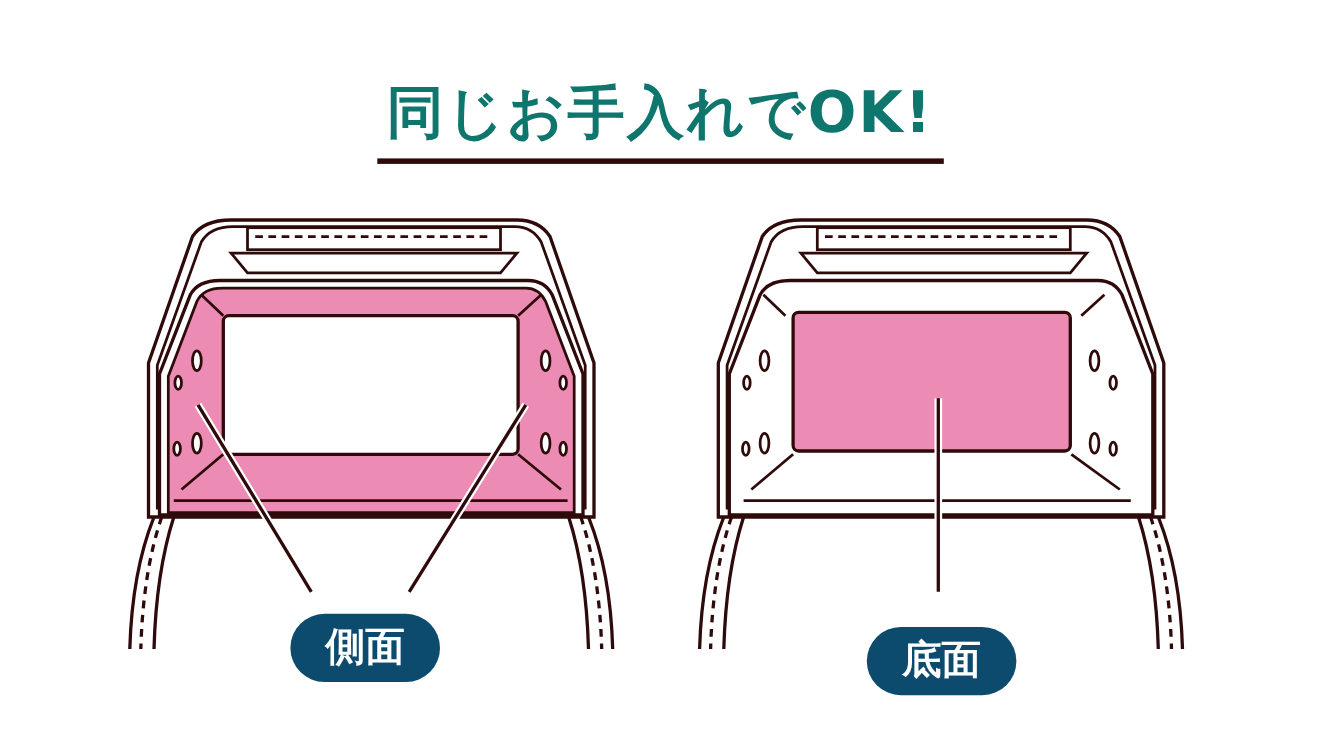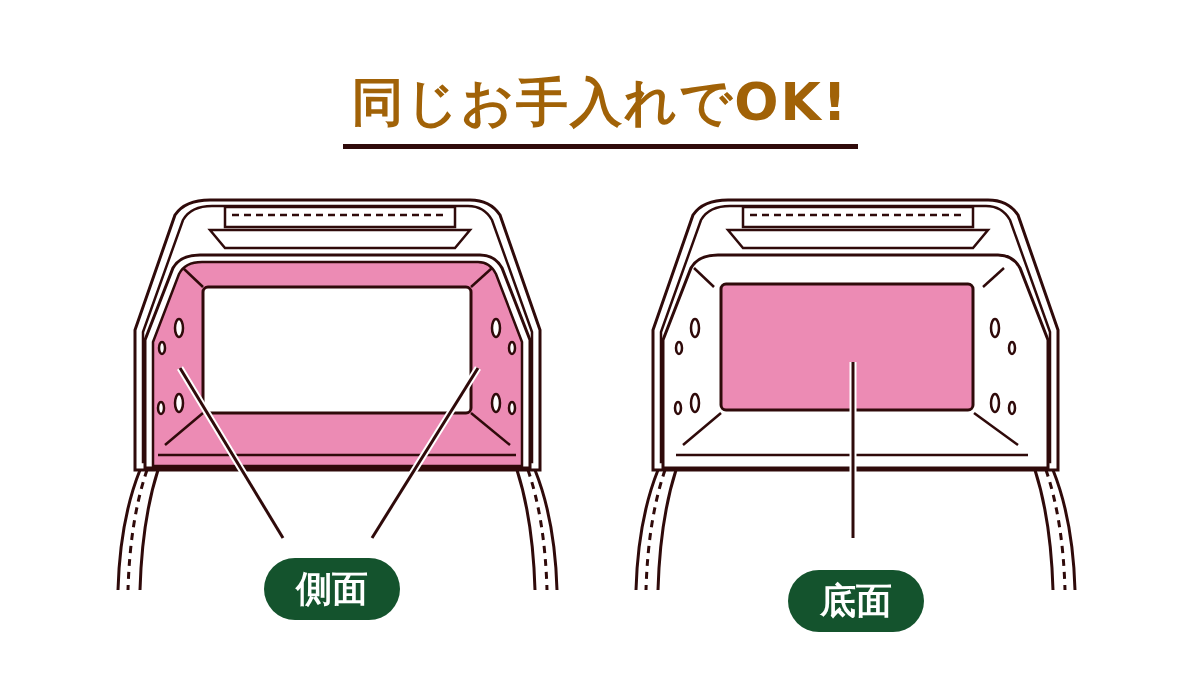--- a/index.html
+++ b/index.html
@@ -1,20 +1,20 @@
 <!DOCTYPE html>
 <html><head>
 <meta charset="utf-8">
 <style>
   html,body{margin:0;padding:0;background:#ffffff;}
   body{width:1200px;height:675px;position:relative;overflow:hidden;font-family:"DejaVu Sans","Liberation Sans",sans-serif;}
-  .title{position:absolute;left:0;top:68px;width:1200px;text-align:center;font-size:52px;font-weight:bold;color:#a16207;letter-spacing:2px;}
+  .title{position:absolute;left:0;top:68px;width:1200px;text-align:center;font-size:52px;font-weight:bold;color:#0f766e;letter-spacing:2px;}
   .underline{position:absolute;left:343px;top:144px;width:515px;height:5px;background:#2f0a0a;}
   svg.illus{position:absolute;left:0;top:0;}
-  .pill{position:absolute;height:62px;border-radius:31px;background:#14532d;color:#fff;font-weight:bold;font-size:36px;line-height:62px;text-align:center;}
+  .pill{position:absolute;height:62px;border-radius:31px;background:#0c4a6e;color:#fff;font-weight:bold;font-size:36px;line-height:62px;text-align:center;}
 </style>
 </head>
 <body>
 
 <div class="title">同じお手入れでOK!</div>
 <div class="underline"></div>
 
 <svg class="illus" width="1200" height="675" viewBox="0 0 1200 675">
   <defs>
     <g id="bag">

